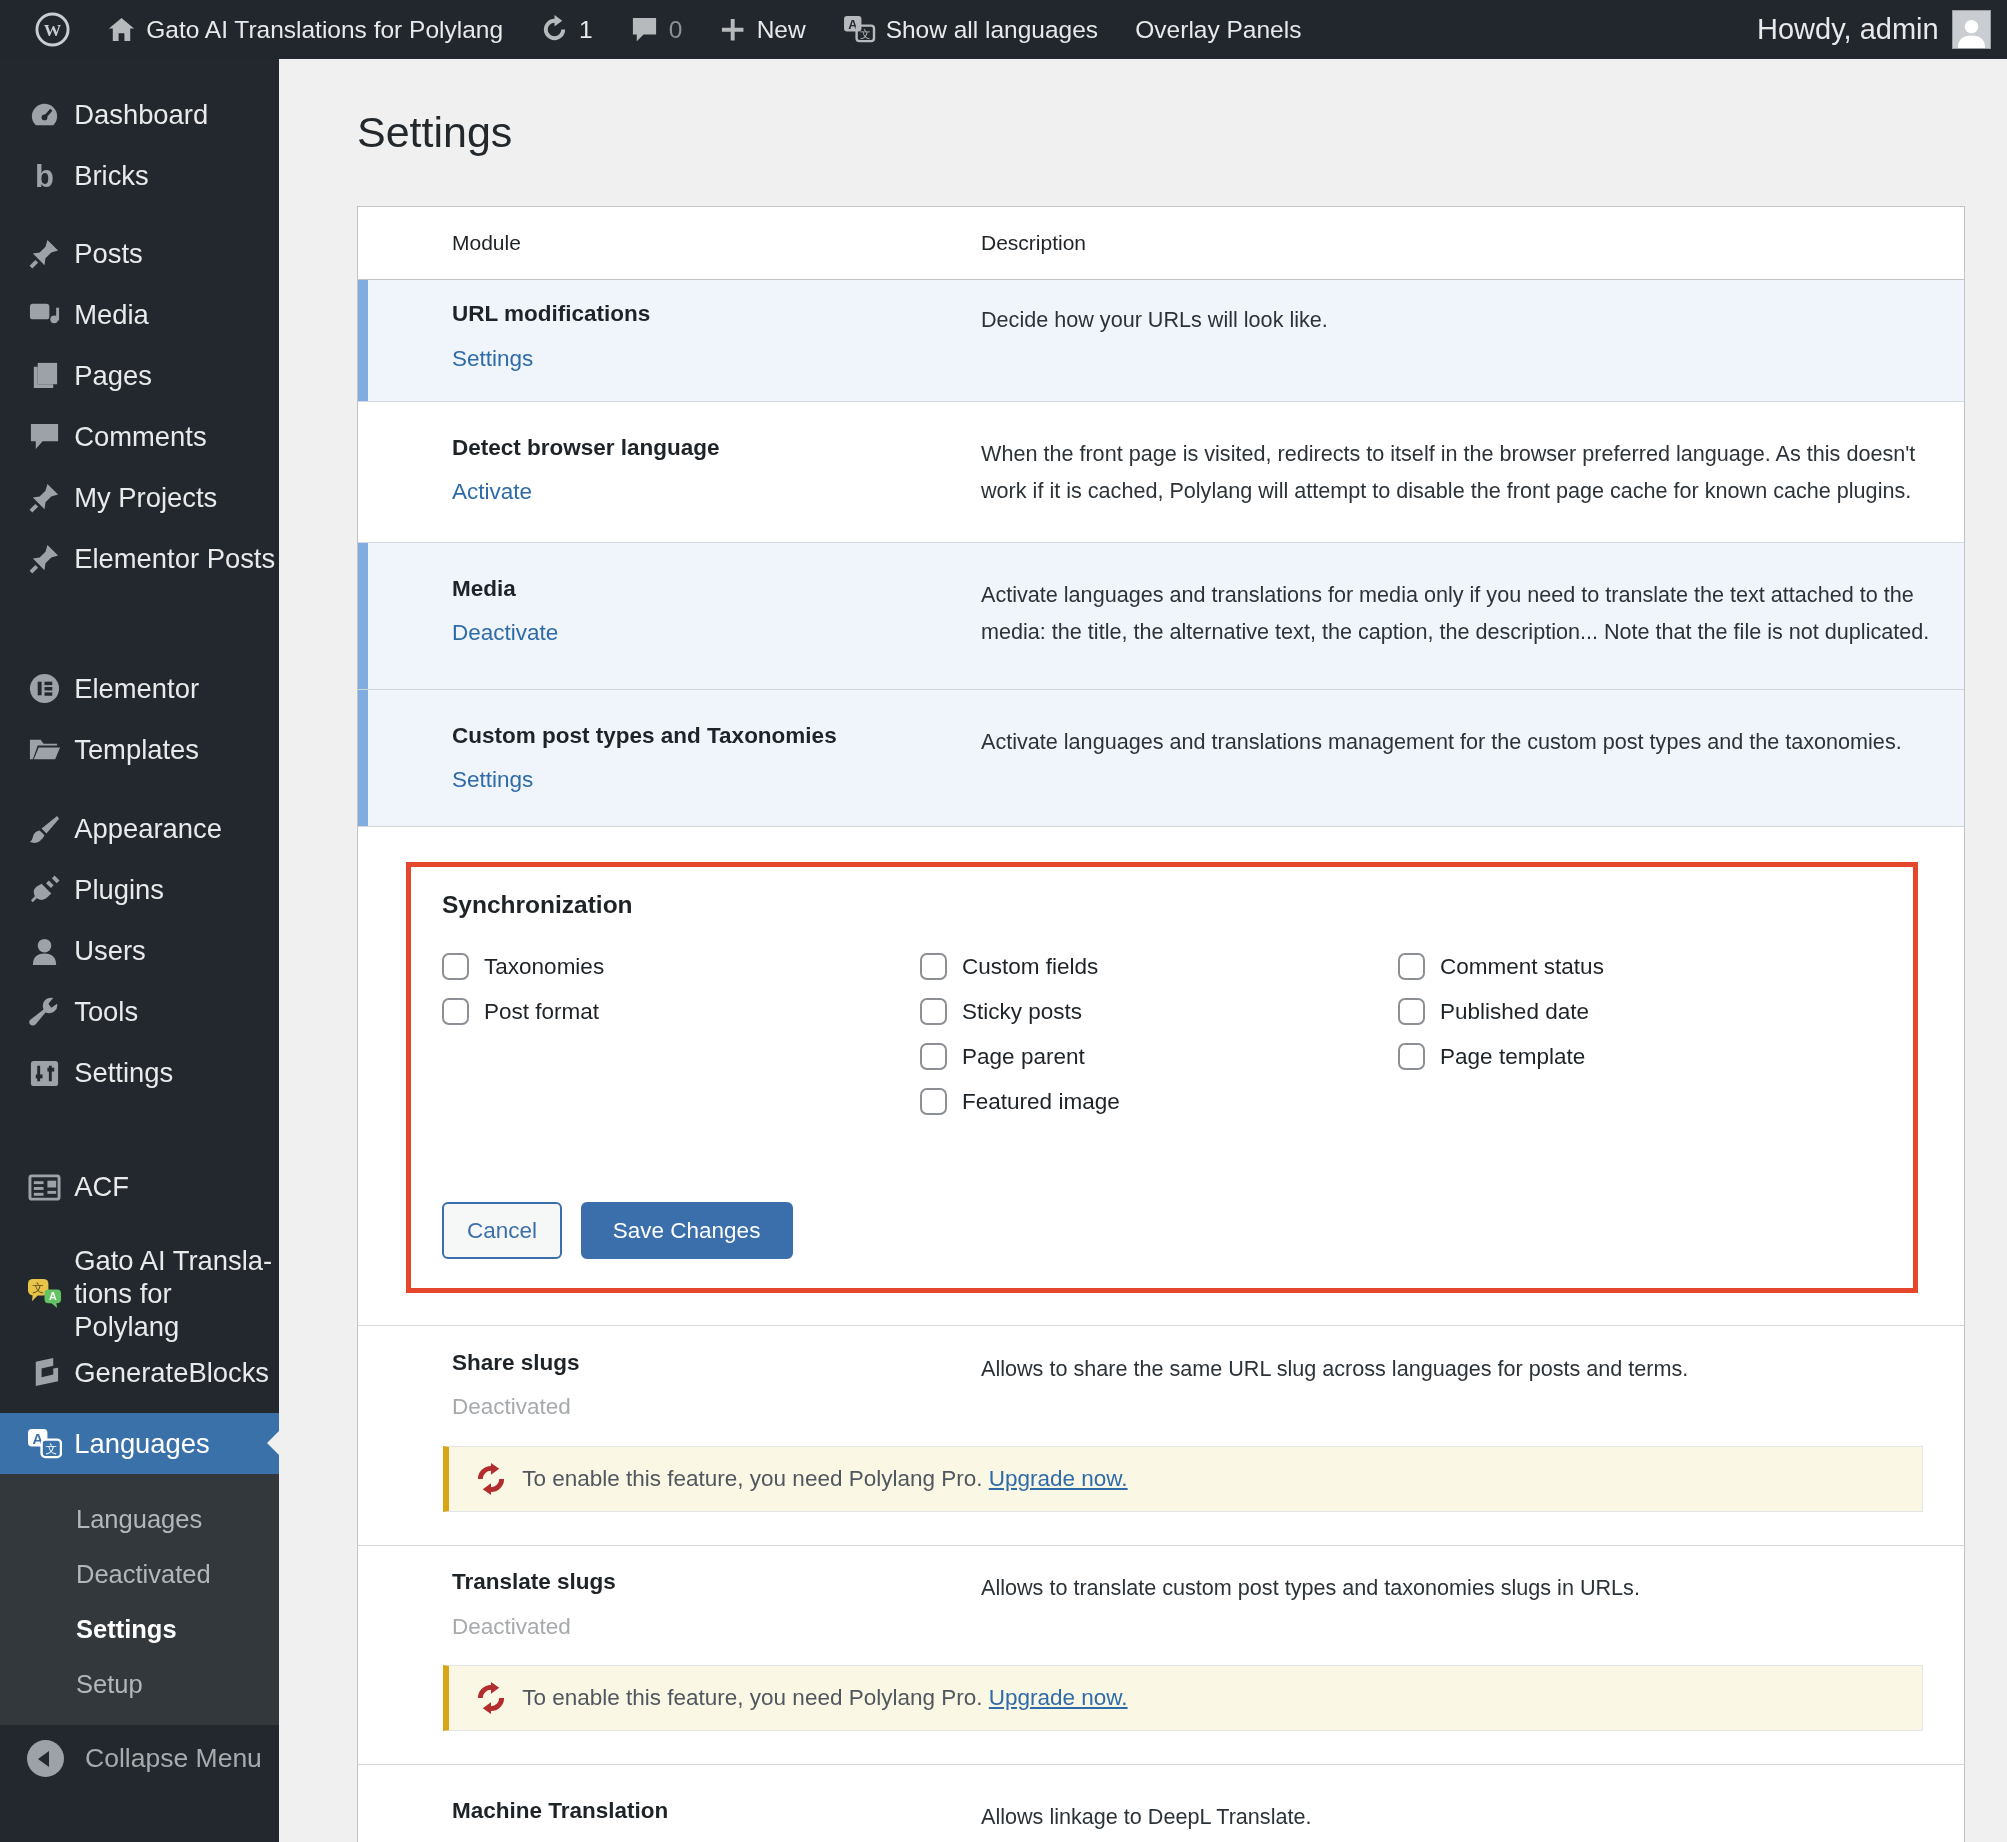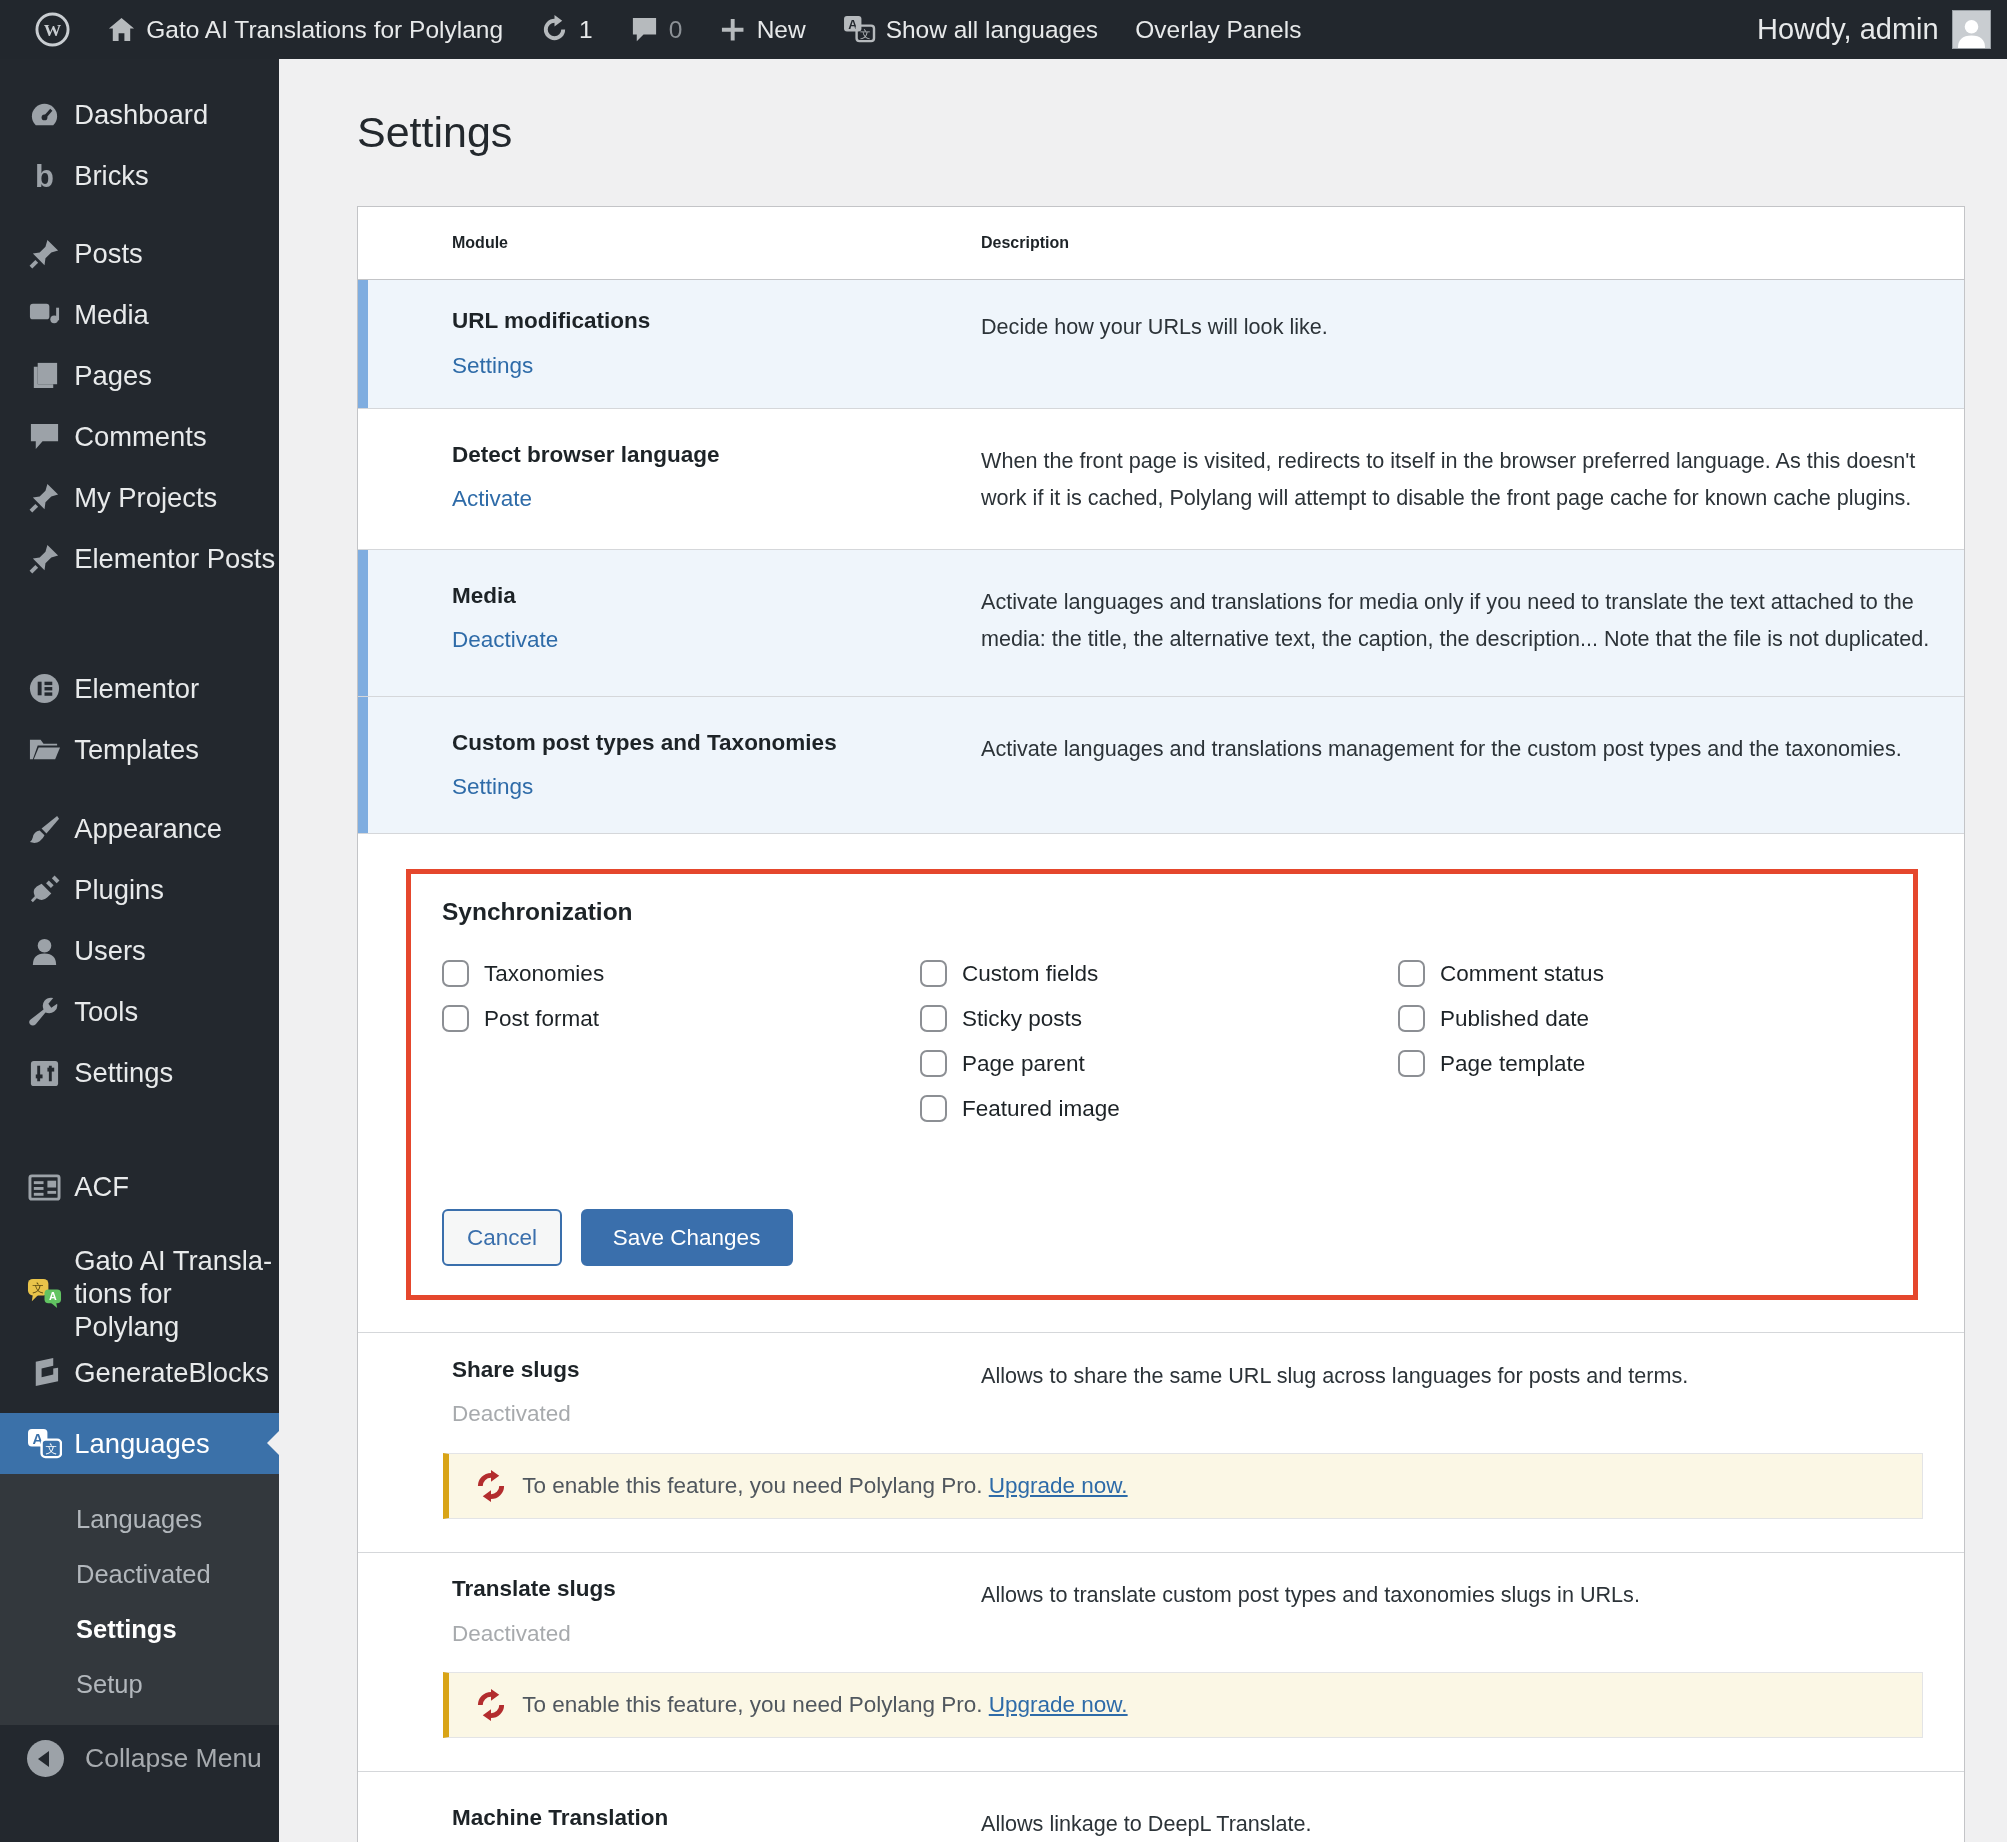--- a/index.html
+++ b/index.html
@@ -48,37 +48,37 @@
   .collapse .circ span { width:0; height:0; border-top:8.8px solid transparent;
     border-bottom:8.8px solid transparent; border-right:11.8px solid #23282e; margin-right:2.9px; }
 
   
   .content { position:absolute; left:314px; top:59px; width:1694px; height:1784px; }
   h1.page-title { position:absolute; left:43px; top:49px; font-size:43px; font-weight:400;
     color:#23282d; }
   .settings-table { position:absolute; left:43px; top:147px; width:1608px;
     background:#ffffff; border:1px solid #c3c4c7; }
   .thead { display:flex; height:73px; align-items:center; border-bottom:1px solid #c3c4c7; }
-  .th { font-size:16px; color:#1d2327;font-weight:bold; }
+  .th { font-size:21px; color:#1d2327; }
   .th.module { padding-left:94px; width:584px; }
   .th.desc { padding-left:39px; }
   .row { display:flex; border-bottom:1px solid #d5d7da; position:relative; }
   .row:last-child { border-bottom:none; }
   .row.blue { background:#eff5fb; }
   .row.blue::before { content:""; position:absolute; left:0; top:0; bottom:0; width:9.8px;
     background:#7fade0; }
   .cell-m { width:584px; padding:33px 19.6px 33px 94px; flex:0 0 584px; }
   .cell-d { flex:1; padding:33px 23.5px 33px 39px; }
   .mod-title { font-size:22.5px; font-weight:bold; color:#1d2327; }
   .mod-action { margin-top:18.6px; font-size:22.5px; color:#2e6ba8; cursor:pointer; }
   .mod-status { margin-top:18.6px; font-size:22.5px; color:#a7aaad; }
   .desc-text { font-size:21.6px; color:#2c3338; line-height:37px; max-width:990px; }
 
   
-  .r-url .cell-m, .r-url .cell-d { padding-top:28px; padding-bottom:29px; }
+  .r-url .cell-m, .r-url .cell-d { padding-top:21px; padding-bottom:29px; }
   .r-detect { min-height:137px; }
   .r-media { min-height:147px; }
   .r-cpt { min-height:126px; }
 
   
   .sync-row { padding:35px 0 32px 0; }
   .sync-box { margin-left:48px; margin-right:48px; width:1512px;
     border:5.9px solid #e5472d; padding:23.5px 37px 29px 31px; }
   .sync-title { font-size:24.5px; font-weight:bold; color:#1d2327; }
   .cb-grid { margin-top:25.5px; display:flex; }

